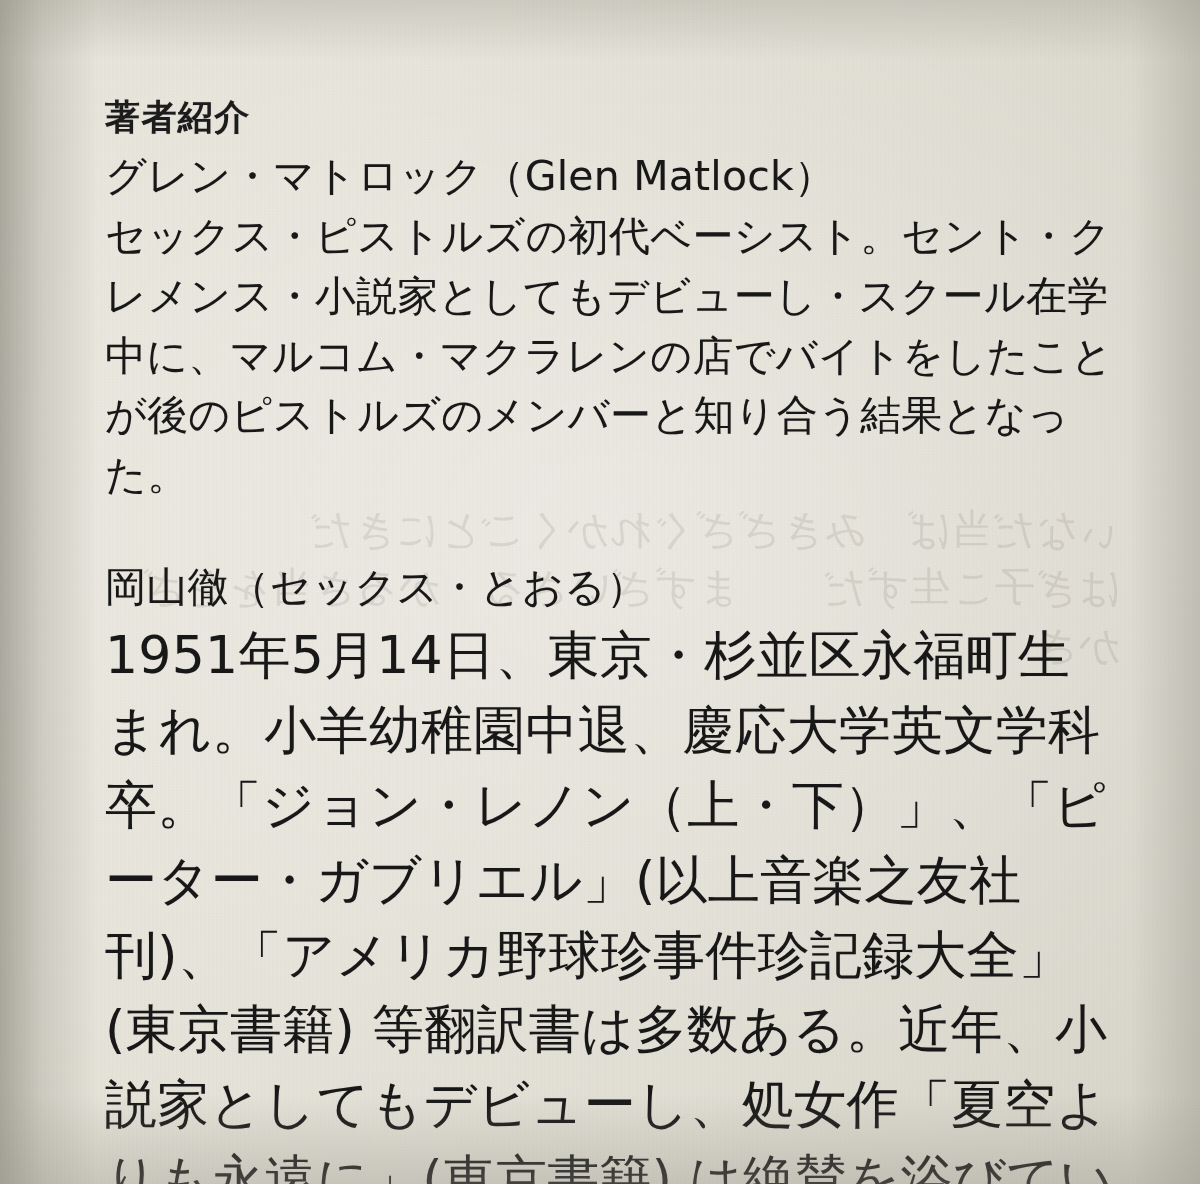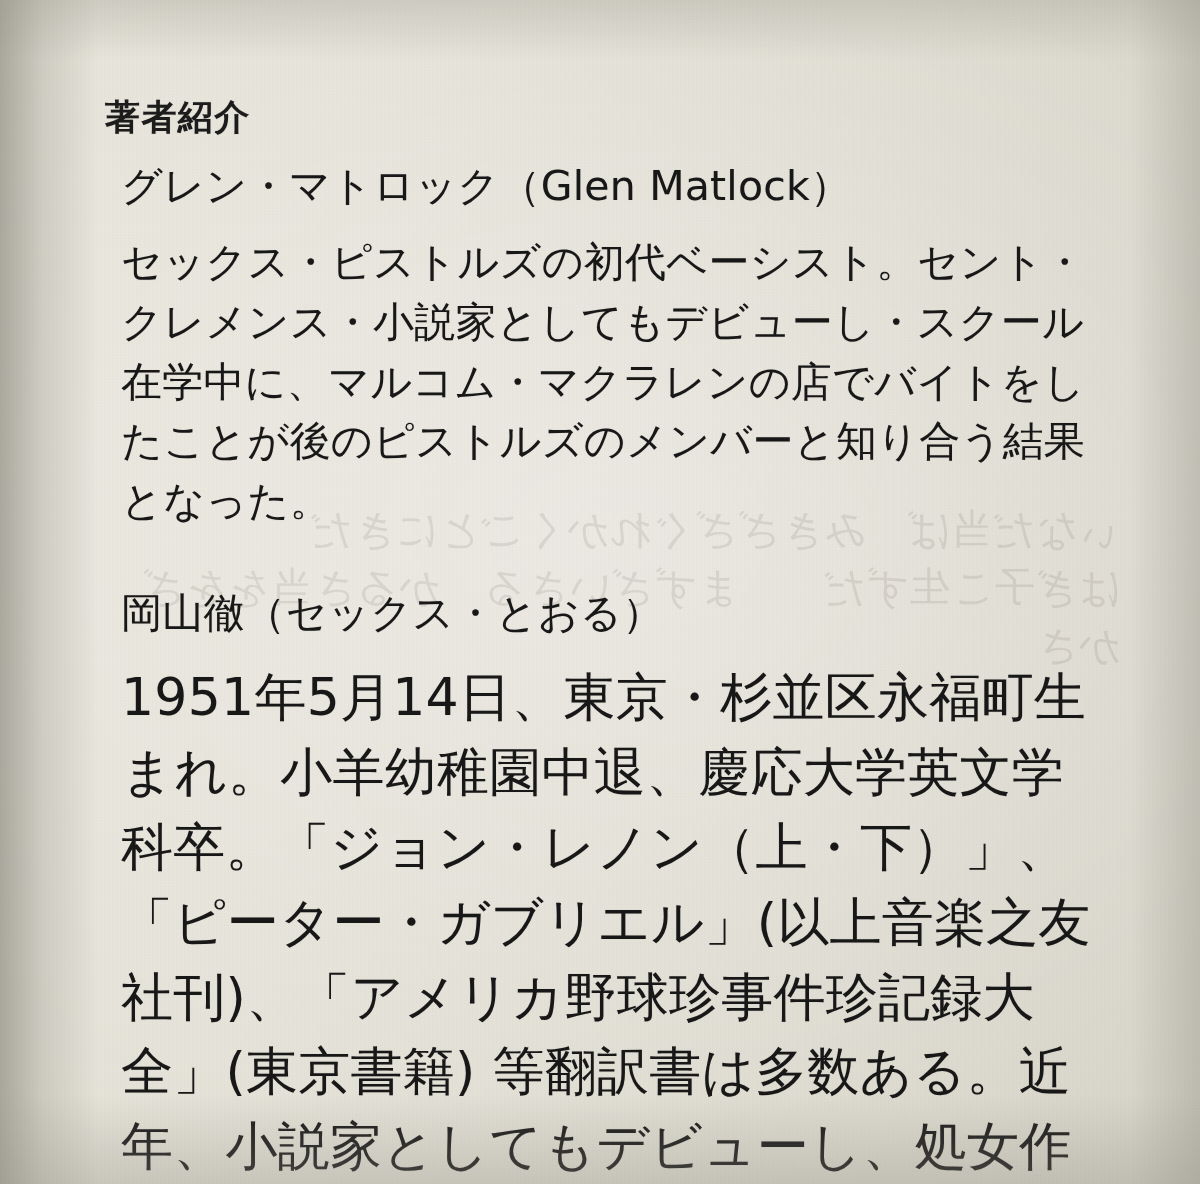--- a/index.html
+++ b/index.html
@@ -90,21 +90,21 @@
     letter-spacing: 0.04em;
     margin: 0 0 6px 0;
     text-shadow: 0 0 1px rgba(0,0,0,0.30);
   }
 
   .body-text {
     font-family: "DejaVu Sans", "Liberation Sans", sans-serif;
     font-size: 41px;
     line-height: 1.46;
     color: #171717;
-    margin: 16px;
+    margin: 0;
     letter-spacing: 0.005em;
     white-space: pre-wrap;
     text-shadow: 0 0 1px rgba(0,0,0,0.18);
   }
 
   .body-text.compact {
     font-size: 52px;
     line-height: 1.44;
   }
 

